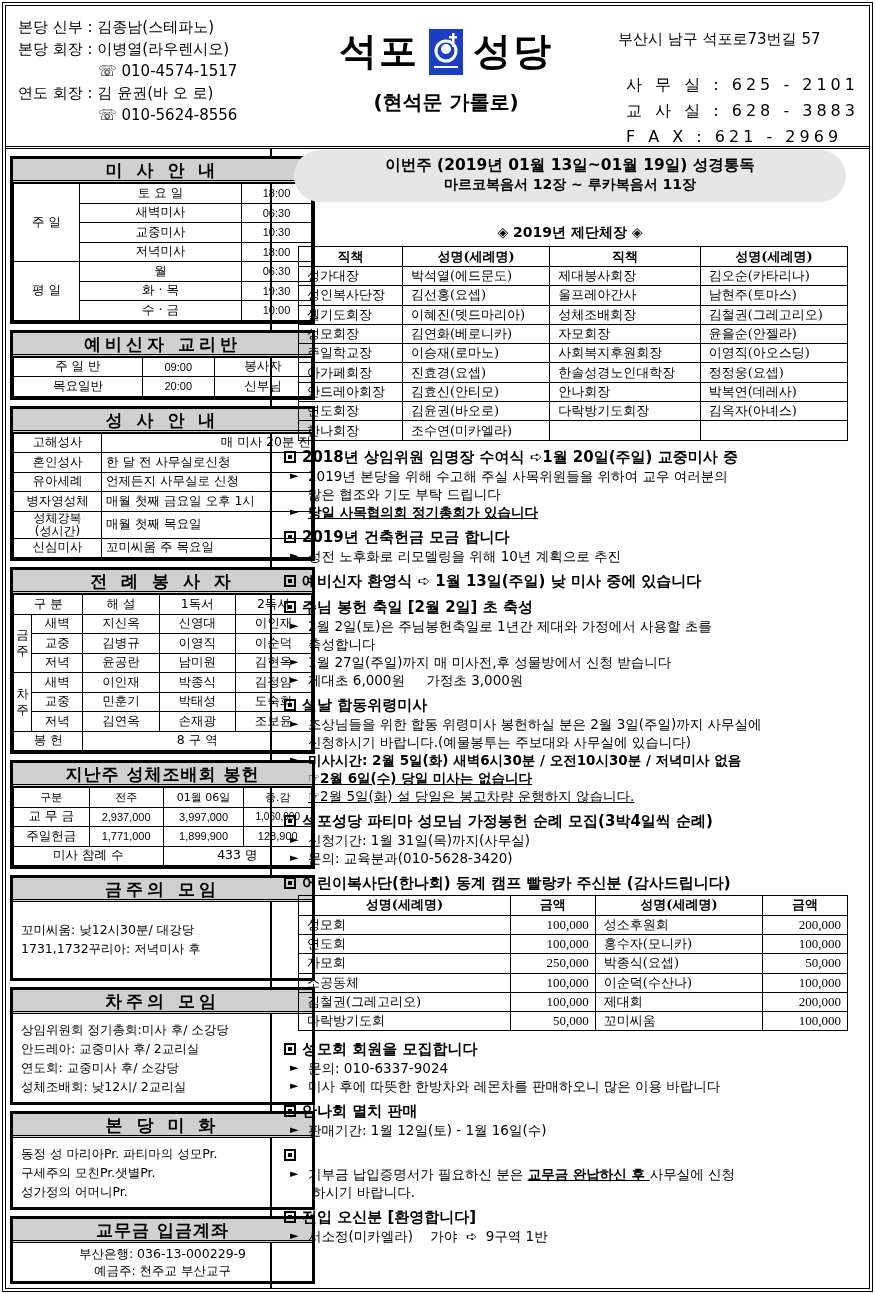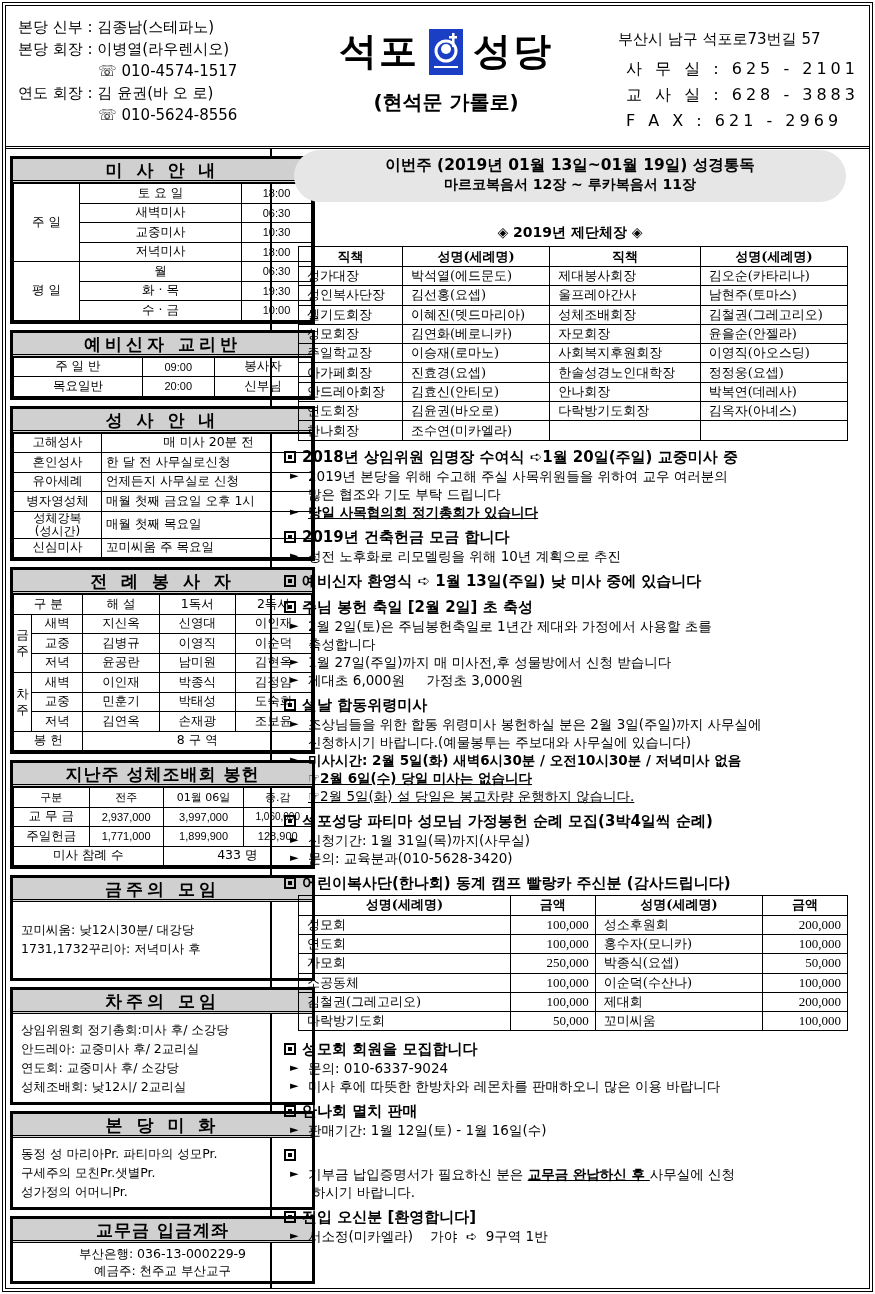--- a/index.html
+++ b/index.html
@@ -8,21 +8,21 @@
 .header{position:absolute;left:6px;top:6px;width:863px;height:140px}
 .hdr-left{position:absolute;left:12px;top:10px;font-size:15px;line-height:22px}
 .hdr-left .row{white-space:nowrap}
 .hdr-left .phone{padding-left:80px}
 .hdr-center{position:absolute;left:310px;top:20px;width:260px;text-align:center}
 .church-name{font-size:38px;font-weight:bold;display:flex;align-items:center;justify-content:center;gap:10px;letter-spacing:2px}
 .logo{width:34px;height:46px;background:#1a3ec4;display:inline-flex;align-items:center;justify-content:center;position:relative}
 .logo svg{width:30px;height:42px}
 .church-sub{font-size:20px;font-weight:bold;margin-top:12px}
 .hdr-right{position:absolute;left:612px;top:20px;font-size:15px;line-height:26px}
-.hdr-right .addr{margin-bottom:4px}
+.hdr-right .addr{margin-bottom:20px}
 .hdr-right .tel{font-size:16px;letter-spacing:4px;padding-left:8px}
 .divider-h{position:absolute;left:6px;top:146px;width:863px;border-top:3px double #000}
 .divider-v{position:absolute;left:270px;top:148px;height:1140px;border-left:2px solid #000}
 .left{position:absolute;left:10px;top:156px;width:305px}
 .box{border:3px solid #000;margin-bottom:6px}
 .box-title{background:#d0d0d0;text-align:center;font-size:17px;font-weight:bold;letter-spacing:4px;border-bottom:3px double #000;height:24px;line-height:22px}
 table{border-collapse:collapse;width:100%}
 td,th{border:1px solid #000;font-size:12.5px;text-align:center;height:19.5px;font-weight:normal}
 .num{font-family:"Liberation Sans",sans-serif;font-size:11px}
 .free{padding:6px 8px;font-size:12.5px;line-height:19px}
@@ -141,21 +141,21 @@
     </tbody>
       </table>
   </div>
 
   <div class="box">
     <div class="box-title">성 사 안 내</div>
     <table>
       <tbody>
           <tr>
             <td style="width:88px">고해성사</td>
-            <td style="text-align:center;padding-left:4px">매 미사 20분 전</td>
+            <td style="text-align:right;padding-left:4px">매 미사 20분 전</td>
           </tr>
       <tr>
             <td>혼인성사</td>
             <td style="text-align:left;padding-left:4px">한 달 전 사무실로신청</td>
           </tr>
       <tr>
             <td>유아세례</td>
             <td style="text-align:left;padding-left:4px">언제든지 사무실로 신청</td>
           </tr>
       <tr>

